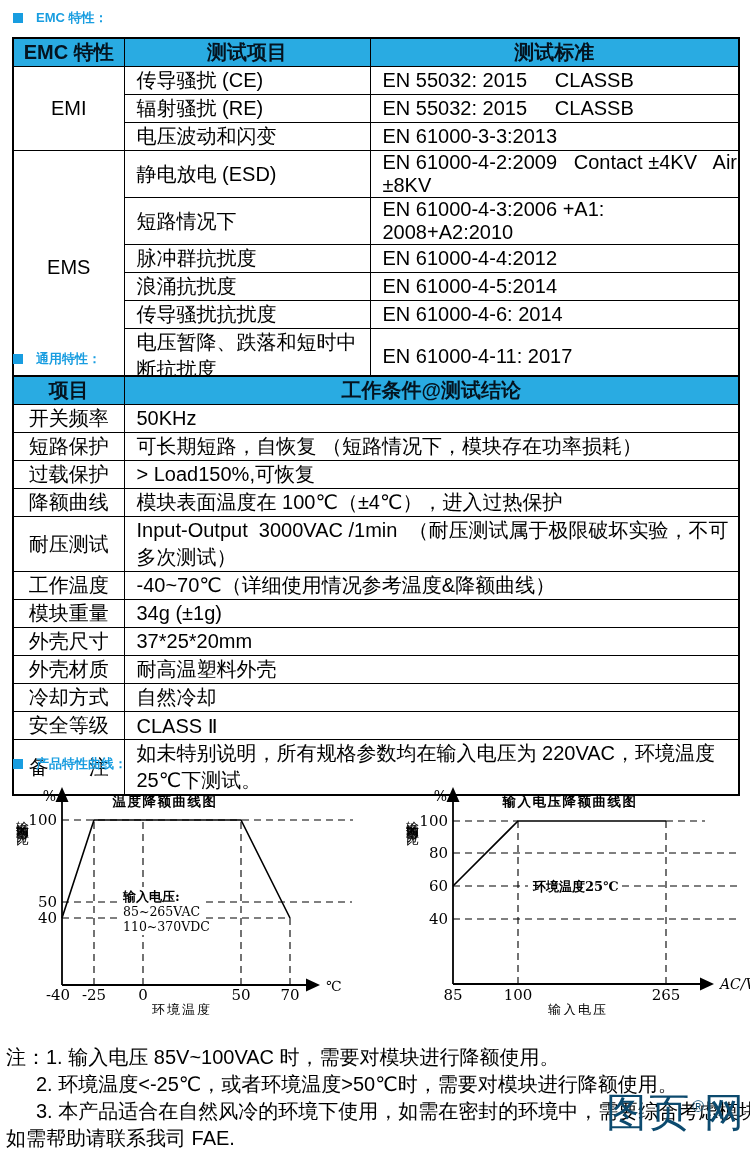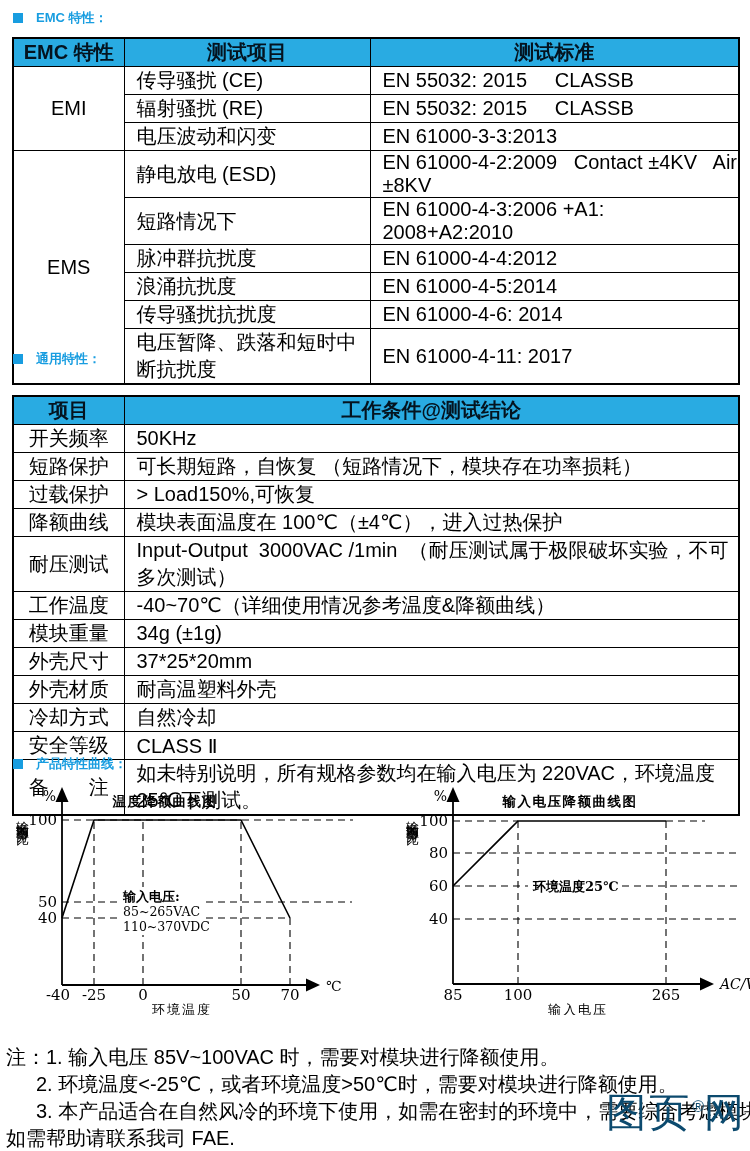--- a/index.html
+++ b/index.html
@@ -6,21 +6,21 @@
   body{width:750px;height:1151px;position:relative;background:#fff;
        font-family:"Liberation Sans","DejaVu Sans",sans-serif;color:#000;overflow:hidden;}
   .heading{position:absolute;left:13px;display:flex;align-items:center;gap:13px;
            color:#189DE0;font-size:13px;font-weight:bold;height:22px;}
   .bullet{width:10px;height:10px;background:#189DE0;flex:0 0 auto;}
   table.tbl{position:absolute;left:12px;border-collapse:collapse;table-layout:fixed;
             width:726px;border:2px solid #000;}
   .tbl th,.tbl td{border:1px solid #000;font-size:20px;padding:0;vertical-align:middle;
                   white-space:pre-wrap;overflow:hidden;}
   .tbl th{background:#29ABE2;font-weight:bold;text-align:center;color:#04131f;}
-  .t1{top:37px}.t2{top:395px}
+  .t1{top:37px}.t2{top:375px}
   .t1 thead tr,.t2 thead tr{height:25px;}
   .t1 tbody tr{height:27px;}
   .t2 tbody tr{height:27px;padding-left:44px;}
   .t2 tbody tr.last{height:49px;}
   td.grp,td.c1{text-align:center;}
   td.item,td.std,td.c2{text-align:left;padding-left:12px;}
   .chart{position:absolute;top:785px;}
   .chart svg{display:block;}
   .chart text{font-family:"DejaVu Serif",serif;fill:#000;font-size:14px;}
   .chart .tick{font-size:15px;}

